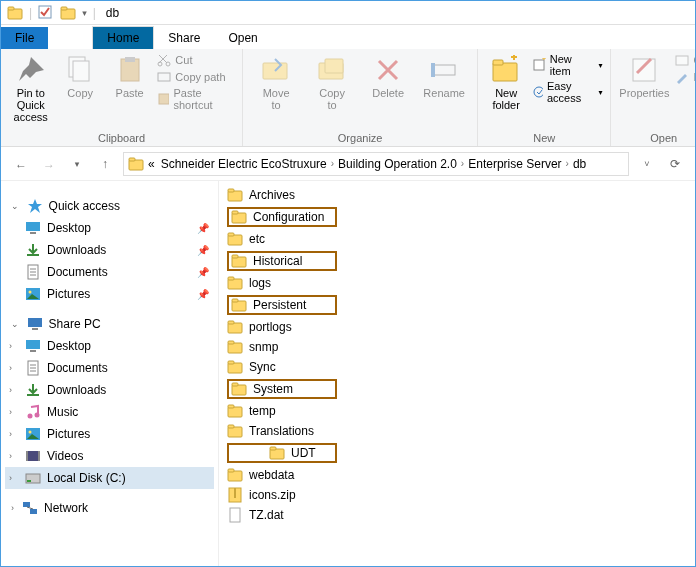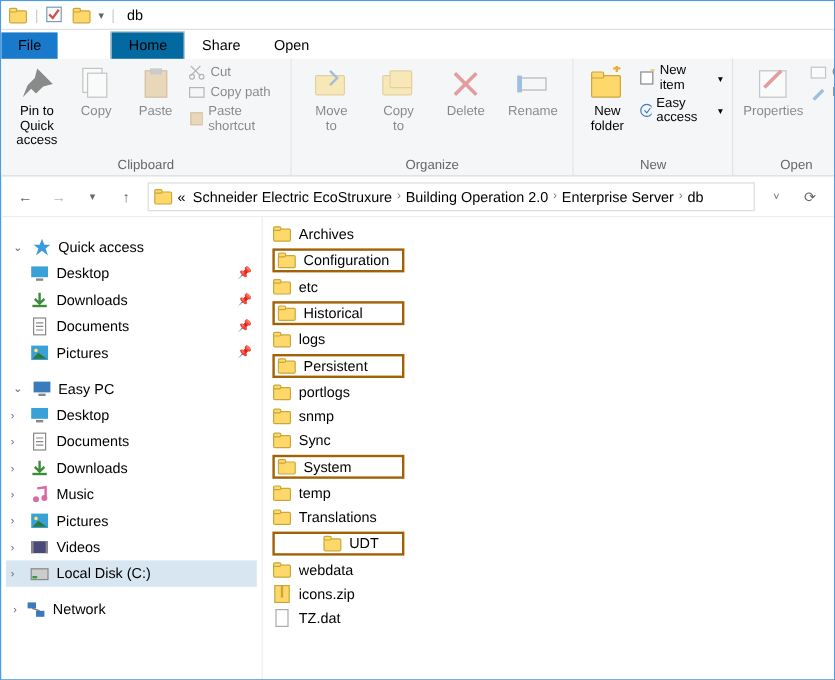--- a/index.html
+++ b/index.html
@@ -300,21 +300,21 @@
           <span class="pin">📌</span>
         </div>
       </div>
 
     <div class="tree-item root">
       <span class="caret" style="position:static;margin-right:2px">⌄</span>
       <svg>
           <rect x="1" y="2" width="14" height="9" fill="#3a7bbf"></rect>
           <rect x="5" y="12" width="6" height="2" fill="#888"></rect>
         </svg>
-      <span>Easy PC</span>
+      <span>Share PC</span>
     </div>
     <div id="drives-list">
         <div class="tree-item">
           <span class="caret">›</span>
           <svg>
             <rect x="1" y="2" width="14" height="9" fill="#3aa0d8"></rect>
             <rect x="5" y="12" width="6" height="2" fill="#888"></rect>
           </svg>
           <span>Desktop</span>
         </div>

